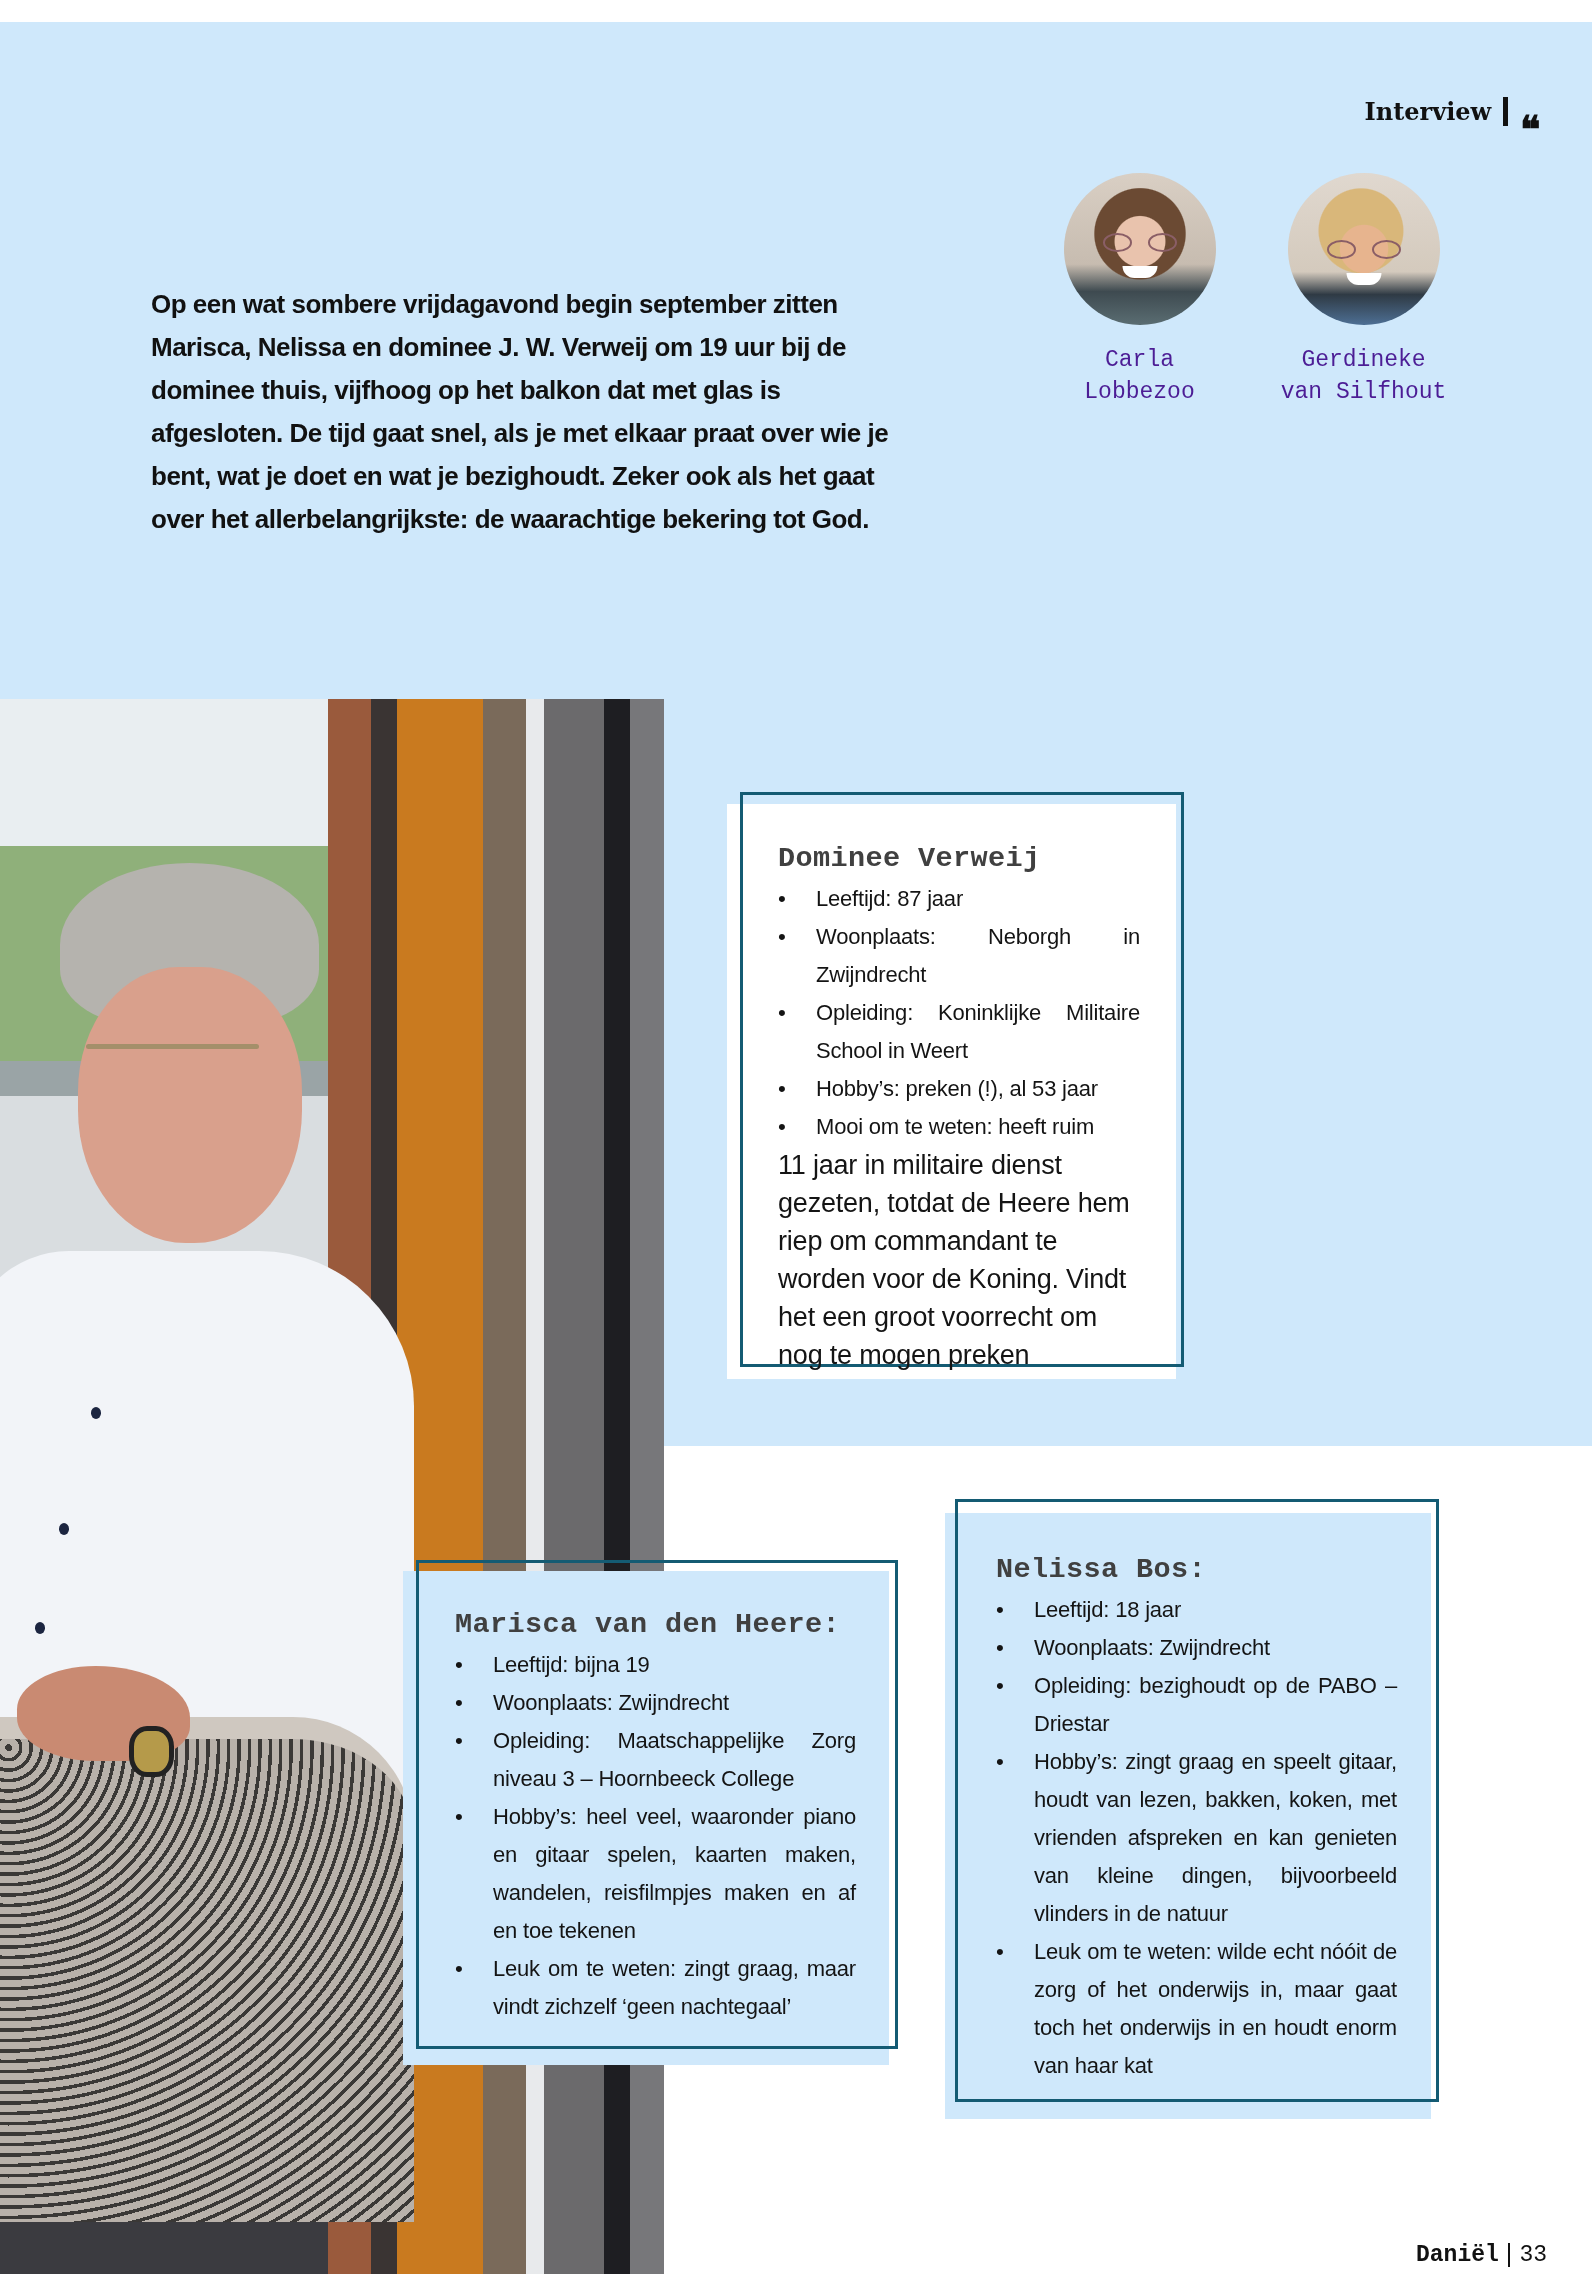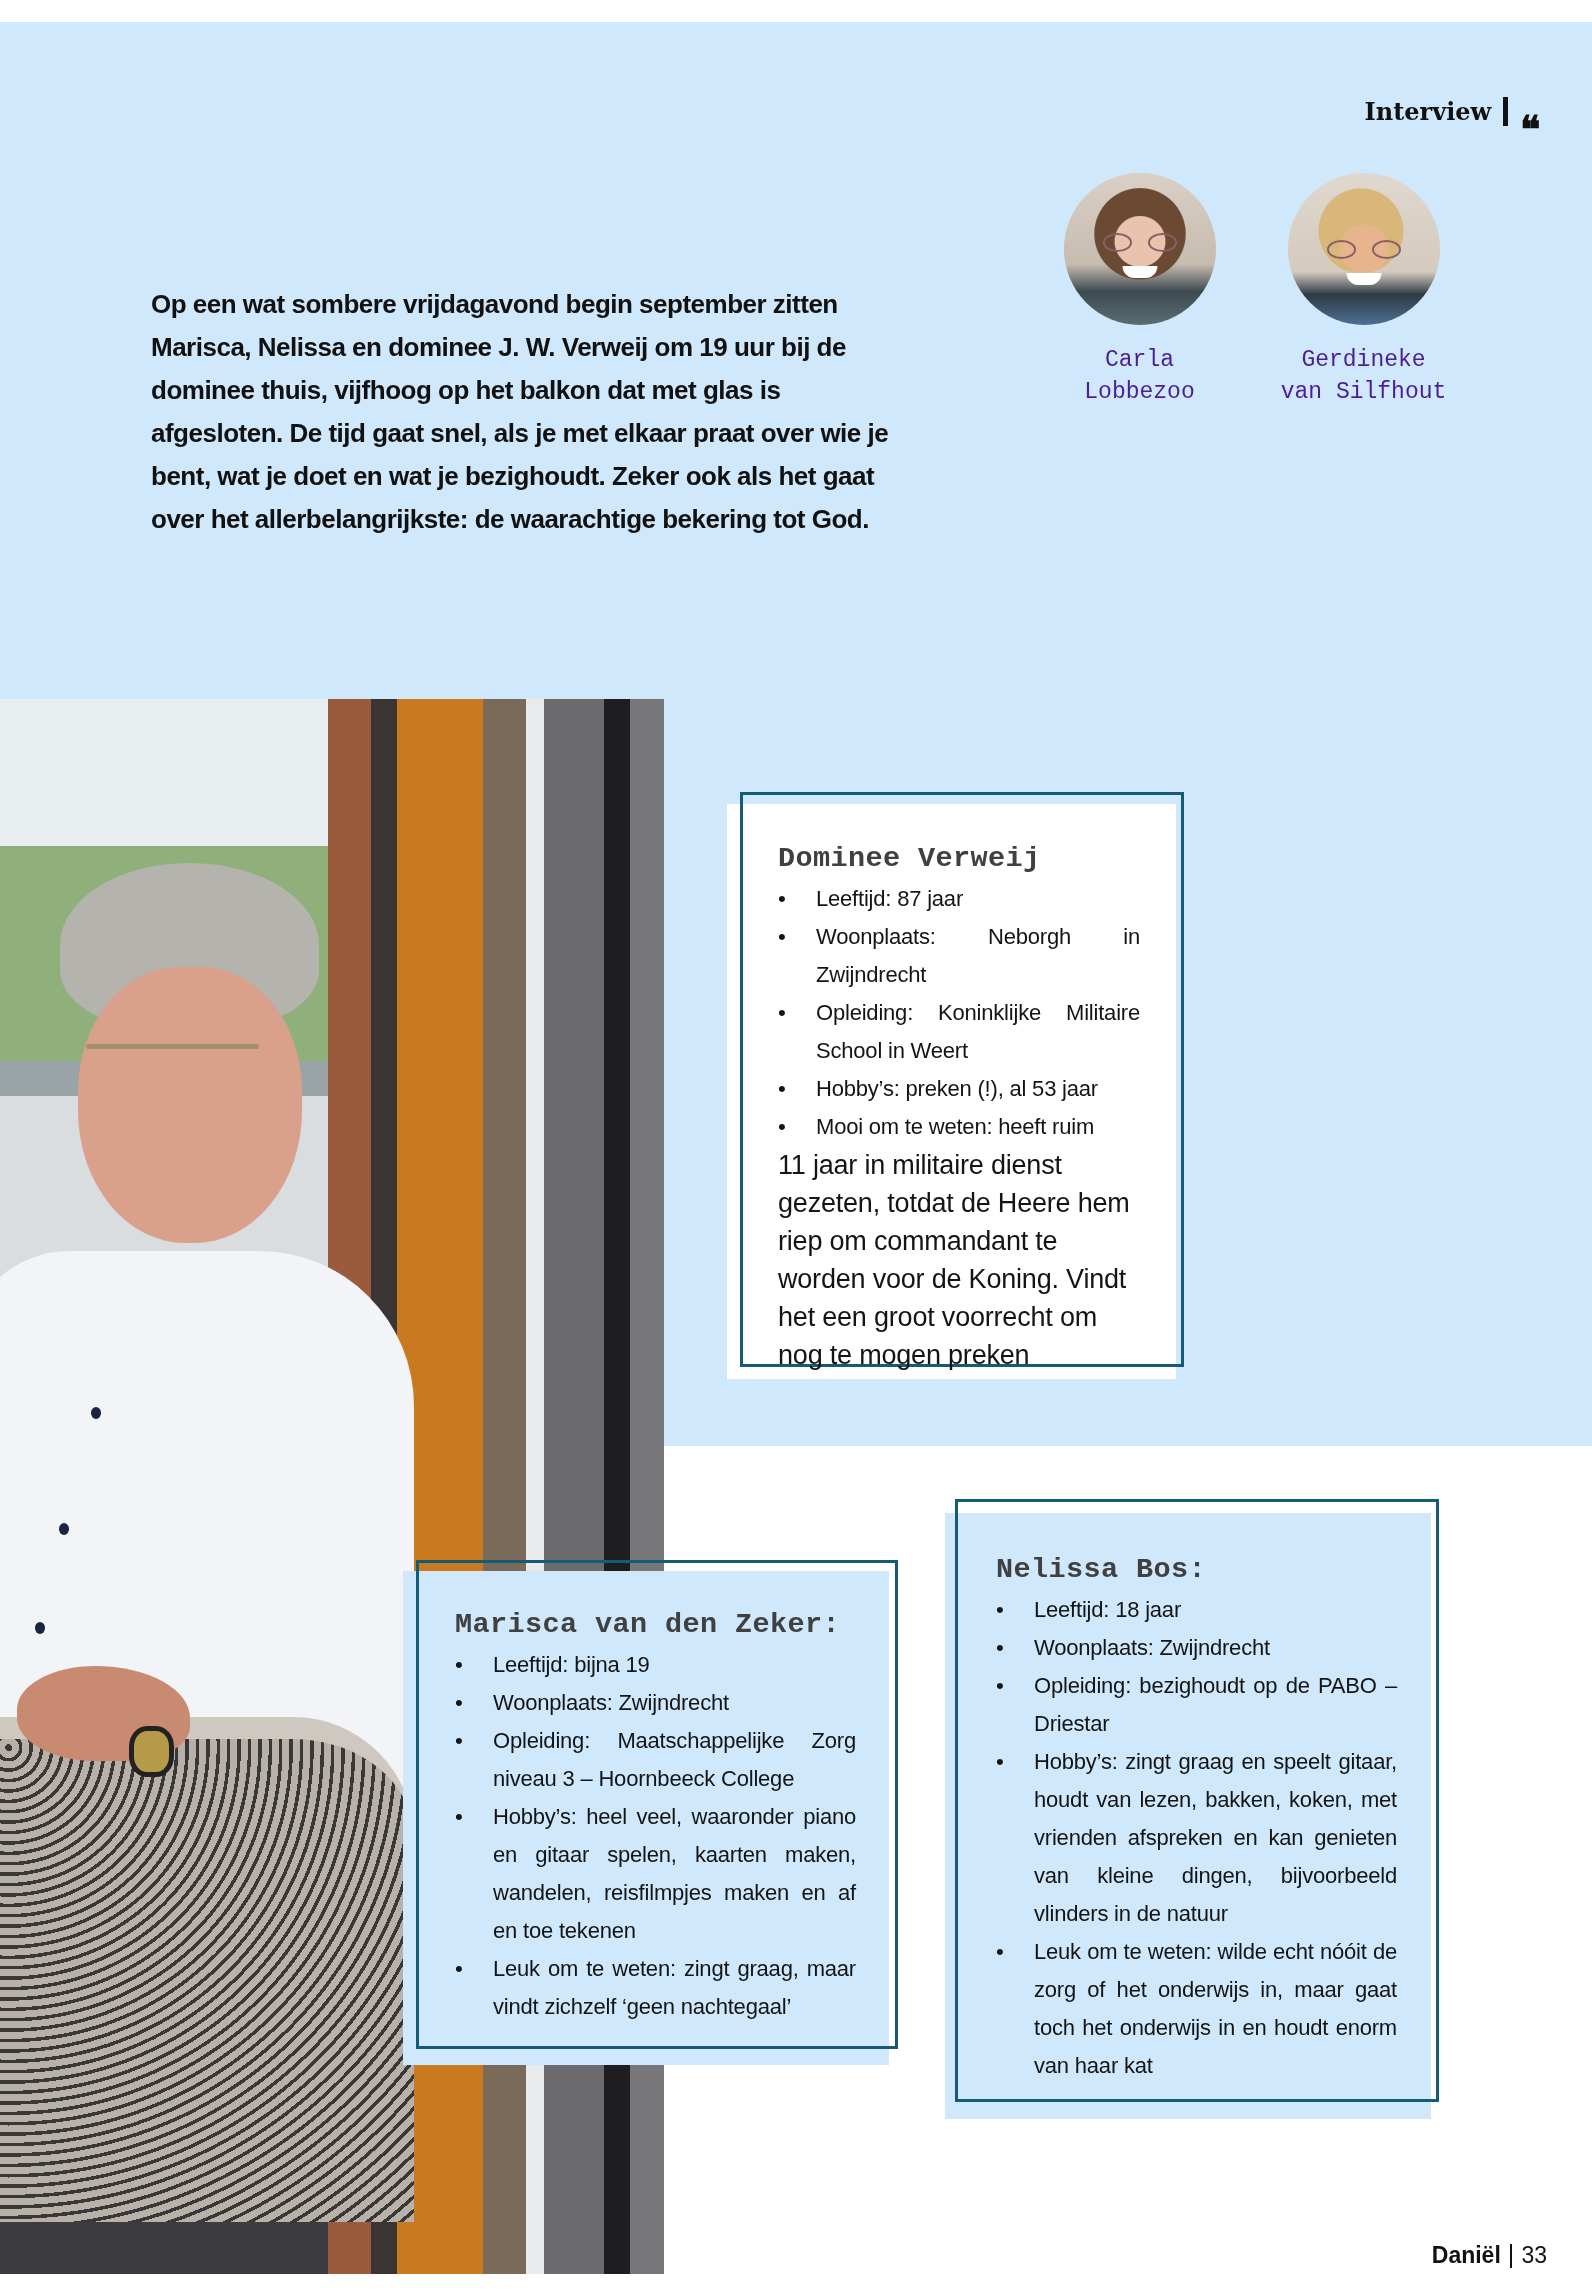--- a/index.html
+++ b/index.html
@@ -68,21 +68,21 @@
     position: relative; padding-left: 38px;
     font-family: "Liberation Sans", sans-serif; font-size: 22px; line-height: 38px; color: #141414;
     text-align: justify; letter-spacing: -0.2px;
   }
   .card li .bullet { position: absolute; left: 0; top: 0; font-size: 22.4px; }
   .card .extra { font-family: "Liberation Sans", sans-serif; font-size: 27px; line-height: 38px; color:#141414; letter-spacing: -0.2px; }
 
   .footer {
     position: absolute; right: 45px; top: 2242px;
     display: flex; align-items: center; gap: 9px;
-    font-family: Liberation Sans, sans-serif; font-size: 23px; color: #111;
+    font-family: Liberation Mono, monospace; font-size: 23px; color: #111;
   }
   .footer .brand { font-weight: bold; }
   .footer .sep { display:inline-block; width: 2.6px; height: 24px; background:#111; }
 </style>
 </head>
 <body>
 
 <div class="blue-band"></div>
 
 <div class="section-label">
@@ -141,21 +141,21 @@
       <li><span class="bullet">•</span><span>Mooi om te weten: heeft ruim</span></li>
     </ul>
     <div class="extra">11 jaar in militaire dienst gezeten, totdat de Heere hem riep om com­mandant te worden voor de Koning. Vindt het een groot voorrecht om nog te mogen preken</div>
   </div>
 </div>
 
 <div class="card">
   <div class="fill" style="left:403px; top:1571px; width:486px; height:494px; background:#cfe8fb;"></div>
   <div class="frame" style="left:416px; top:1560px; width:482px; height:489px;"></div>
   <div class="content" style="left:455px; top:1607px; width:401px;">
-    <h3 class="title">Marisca van den Zeker:</h3>
+    <h3 class="title">Marisca van den Heere:</h3>
     <ul>
       <li><span class="bullet">•</span><span>Leeftijd: bijna 19</span></li>
       <li><span class="bullet">•</span><span>Woonplaats: Zwijndrecht</span></li>
       <li><span class="bullet">•</span><span>Opleiding: Maatschappelijke Zorg niveau 3 – Hoornbeeck College</span></li>
       <li><span class="bullet">•</span><span>Hobby’s: heel veel, waaronder piano en gitaar spelen, kaarten maken, wandelen, reisfilmpjes maken en af en toe tekenen</span></li>
       <li><span class="bullet">•</span><span>Leuk om te weten: zingt graag, maar vindt zichzelf ‘geen nachtegaal’</span></li>
     </ul>
   </div>
 </div>
 

